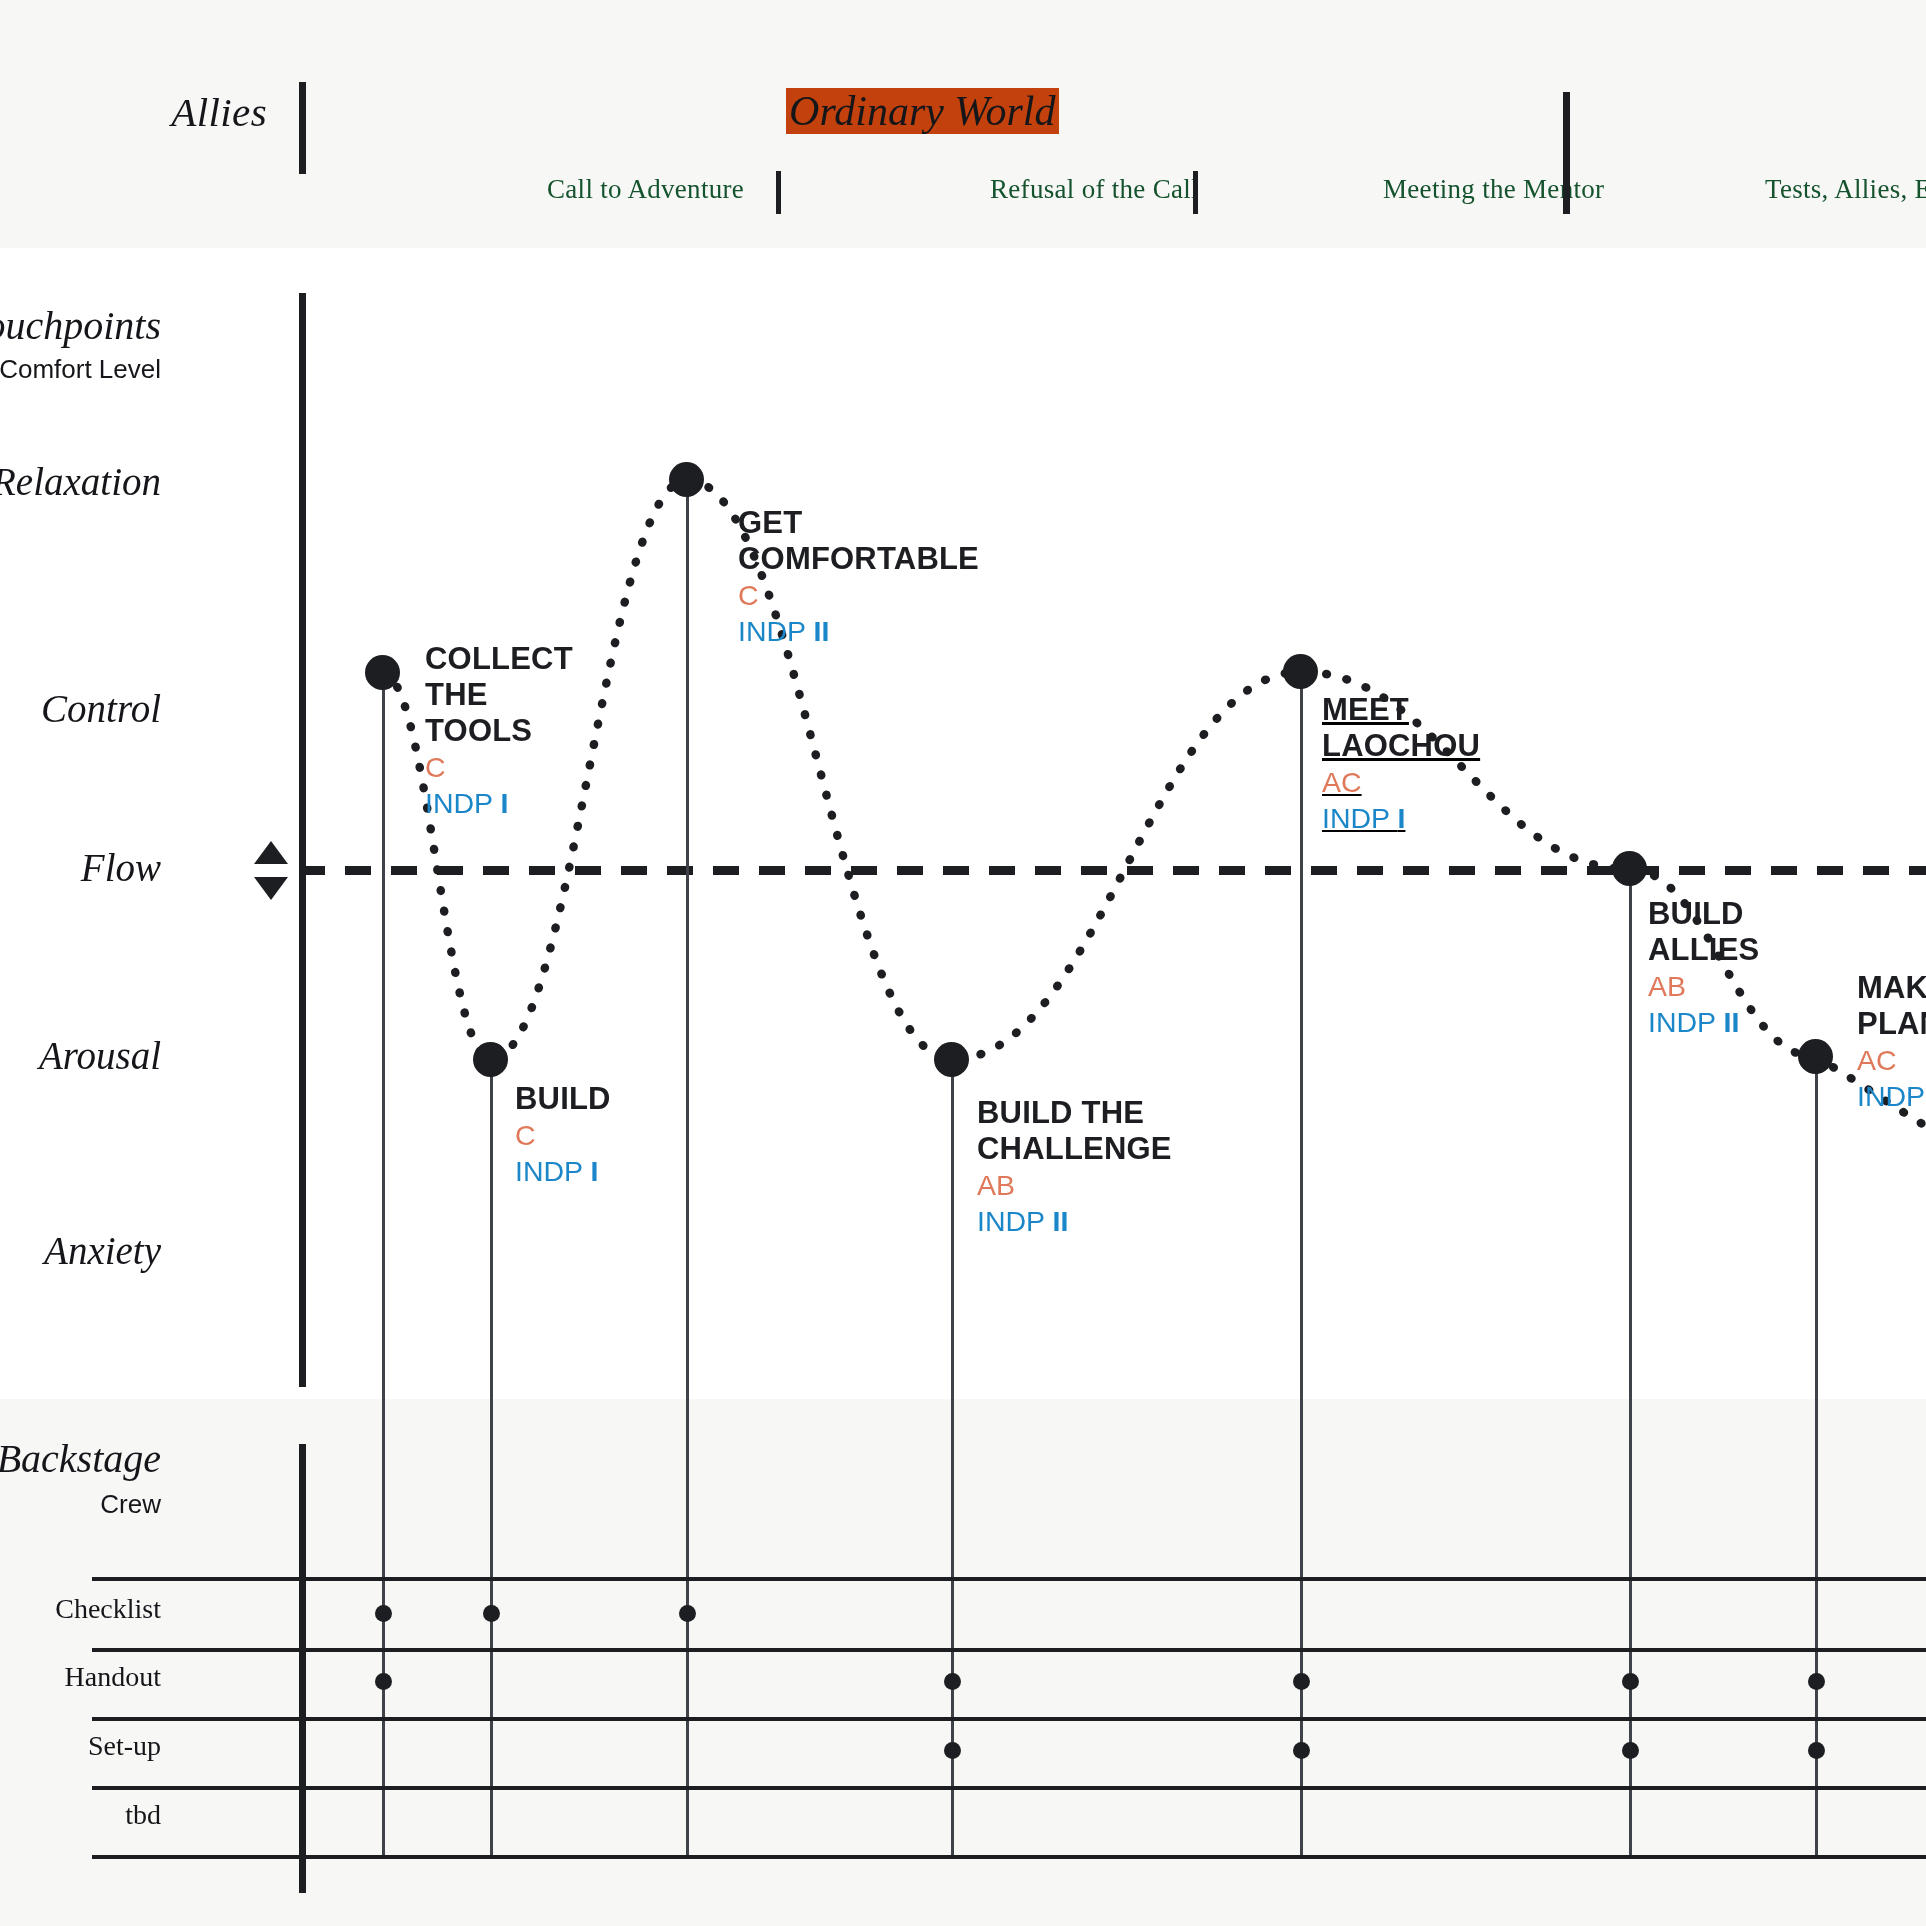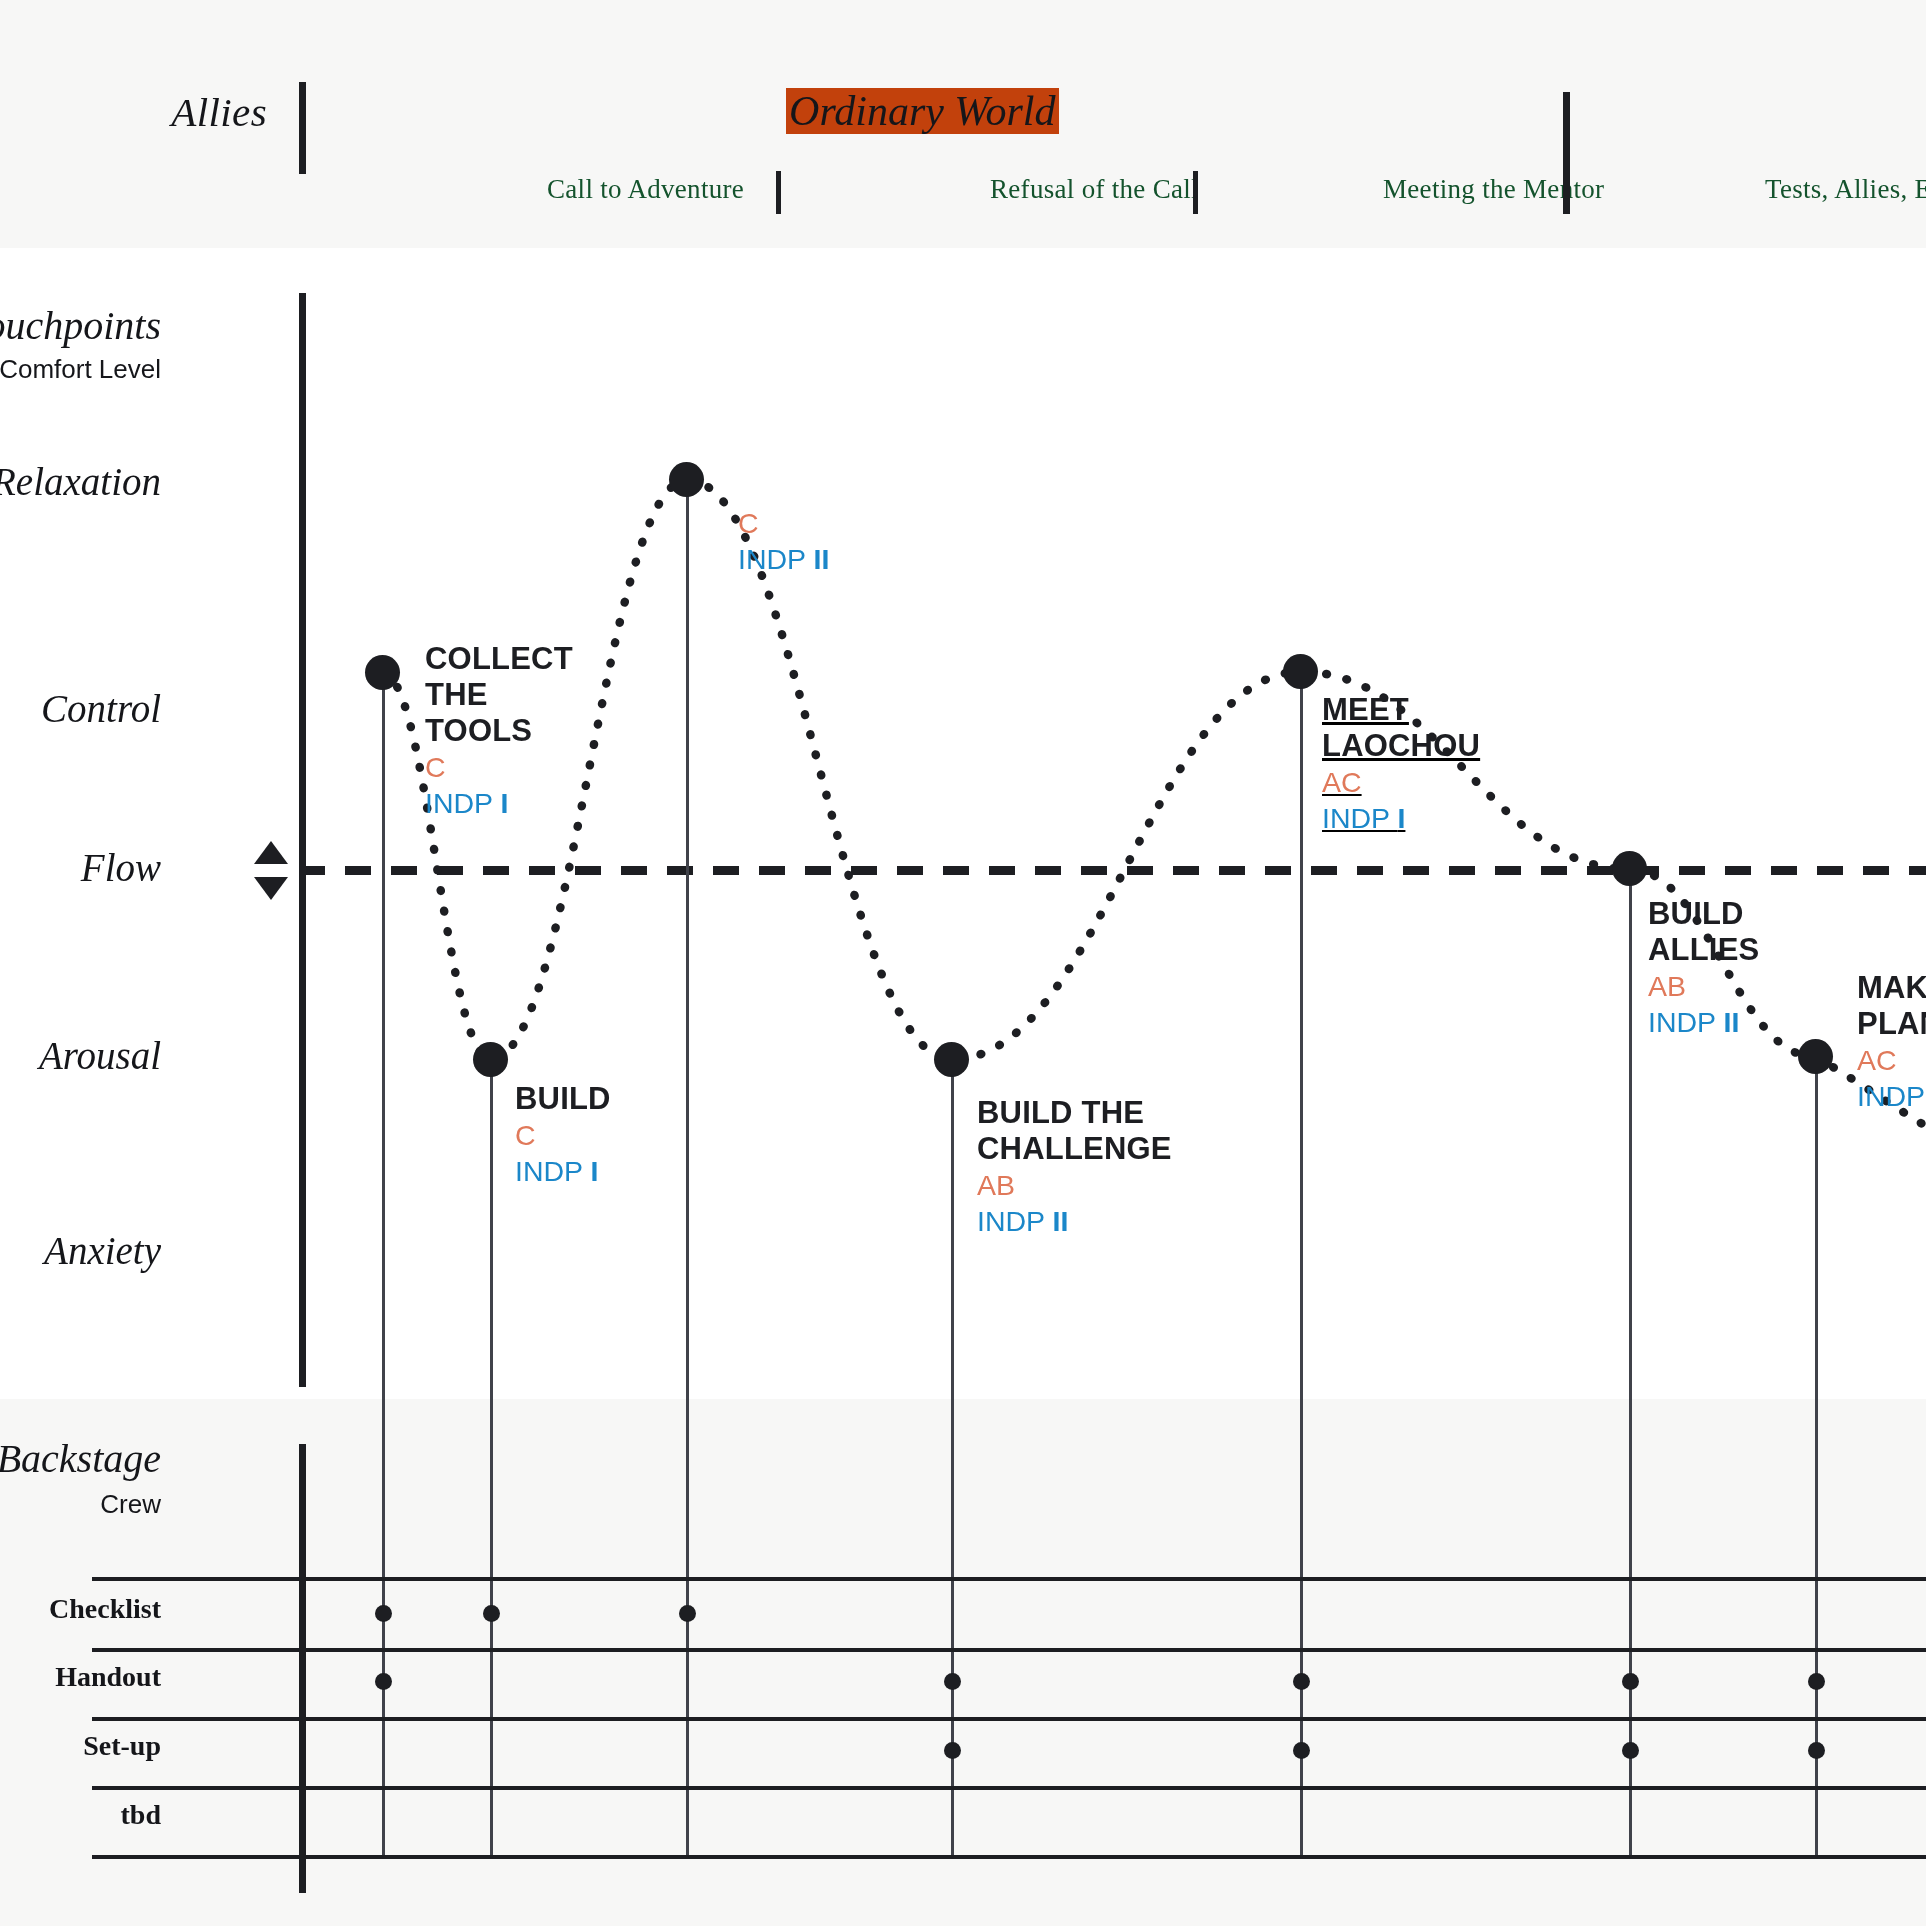--- a/index.html
+++ b/index.html
@@ -75,21 +75,21 @@
 
   
   #bs-title{right:1765px;top:1435px;font-size:40px;}
   #bs-sub{right:1765px;top:1489px;font-size:26px;}
   #bs-rule{position:absolute;left:299px;top:1444px;width:7px;height:213px;background:#1d1e22;}
   #bs-rule2{position:absolute;left:299px;top:1592px;width:7px;height:301px;background:#1d1e22;}
 
   .bs-hline{position:absolute;left:92px;width:1834px;height:3.9px;background:#1d1e22;}
   .bs-rowlabel{
     position:absolute;right:1765px;font-family:"Liberation Serif",serif;font-size:28px;
-    color:#15161a;white-space:nowrap;text-align:right;font-weight:bold;
+    color:#15161a;white-space:nowrap;text-align:right;
   }
   .dot{position:absolute;width:17px;height:17px;border-radius:50%;background:#1d1e22;margin-left:-8.5px;margin-top:-8.5px;}
   .stem{position:absolute;width:2.3px;background:#40424a;margin-left:-0.8px;}
 </style>
 </head>
 <body>
 
 <div id="stage">
 
   <div class="band-header"></div>
@@ -159,20 +159,22 @@
 TOOLS</div>
         <div class="tp-code">C</div>
         <div class="tp-indp">INDP <b>I</b></div>
       </div>
       <div class="tp-label" style="left: 515px; top: 1081px;">
         <div class="tp-name">BUILD</div>
         <div class="tp-code">C</div>
         <div class="tp-indp">INDP <b>I</b></div>
       </div>
       <div class="tp-label" style="left: 738px; top: 505px;">
+        <div class="tp-name">GET
+COMFORTABLE</div>
         <div class="tp-code">C</div>
         <div class="tp-indp">INDP <b>II</b></div>
       </div>
       <div class="tp-label" style="left: 977px; top: 1095px;">
         <div class="tp-name">BUILD THE
 CHALLENGE</div>
         <div class="tp-code">AB</div>
         <div class="tp-indp">INDP <b>II</b></div>
       </div>
       <div class="tp-label" style="left: 1322px; top: 692px; text-decoration: underline;">

